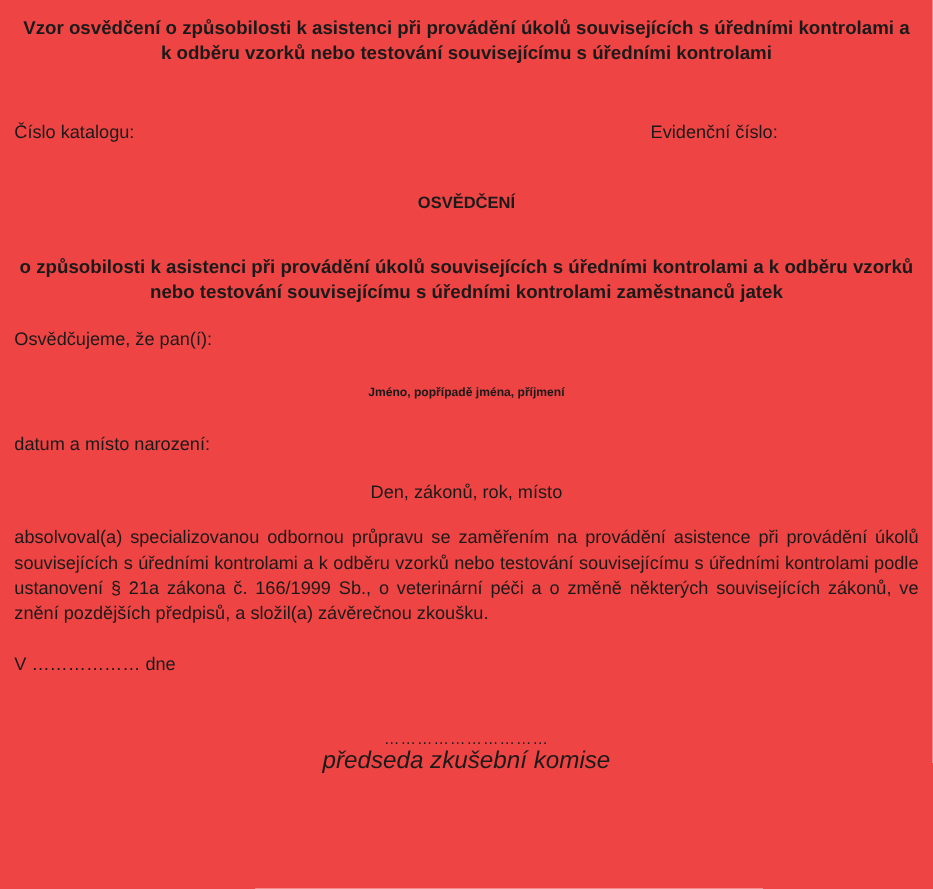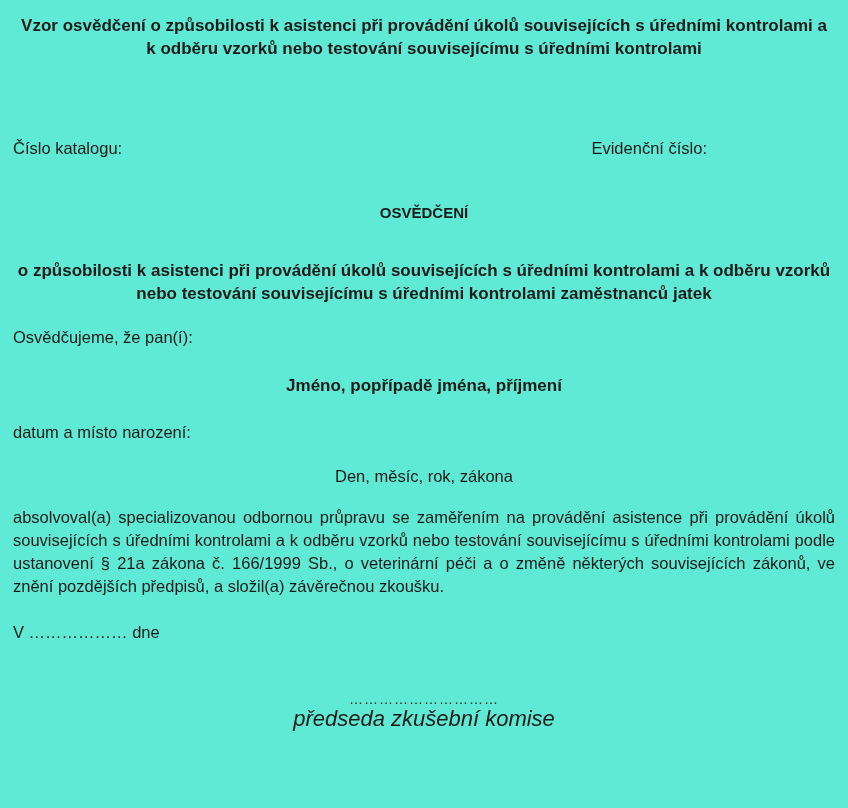--- a/index.html
+++ b/index.html
@@ -4,39 +4,39 @@
 <style>
   html, body {
     margin: 0;
     padding: 0;
     background: #ffffff;
   }
   .page {
     position: relative;
     width: 848px;
     height: 808px;
-    background: #5eead4;
+    background: #ef4444;
     color: #1a1a1a;
     font-family: "Liberation Sans", "DejaVu Sans", sans-serif;
     font-size: 16.5px;
     line-height: 23px;
     box-sizing: border-box;
     padding: 14px 13px 0 13px;
     overflow: hidden;
   }
   .doc-title {
     font-weight: bold;
     text-align: center;
     font-size: 17px;
     line-height: 23px;
     margin: 0 6px;
   }
   .ref-row {
     display: flex;
-    margin-top: 77px;
+    margin-top: 49px;
     gap: 48px;
   }
   .ref-right {
     margin-left: auto;
     margin-right: 128px;
   }
   .main-heading {
     margin-top: 40px;
     text-align: center;
     font-weight: bold;
@@ -50,21 +50,21 @@
     font-size: 17px;
     line-height: 23px;
   }
   .line-left {
     margin-top: 21px;
   }
   .name-line {
     margin-top: 25px;
     text-align: center;
     font-weight: bold;
-    font-size: 17px;
+    font-size: 11px;
   }
   .birth-label {
     margin-top: 24px;
   }
   .birth-value {
     margin-top: 21px;
     text-align: center;
   }
   .body-par {
     margin-top: 18px;
@@ -104,21 +104,21 @@
   <div class="main-heading">OSVĚDČENÍ</div>
 
   <div class="subtitle">o způsobilosti k asistenci při provádění úkolů souvisejících s úředními kontrolami a k odběru vzorků nebo testování souvisejícímu s úředními kontrolami zaměstnanců jatek</div>
 
   <div class="line-left">Osvědčujeme, že pan(í):</div>
 
   <div class="name-line">Jméno, popřípadě jména, příjmení</div>
 
   <div class="birth-label">datum a místo narození:</div>
 
-  <div class="birth-value">Den, měsíc, rok, zákona</div>
+  <div class="birth-value">Den, zákonů, rok, místo</div>
 
   <div class="body-par">absolvoval(a) specializovanou odbornou průpravu se zaměřením na provádění asistence při provádění úkolů souvisejících s úředními kontrolami a k odběru vzorků nebo testování souvisejícímu s úředními kontrolami podle ustanovení § 21a zákona č. 166/1999 Sb., o veterinární péči a o změně některých souvisejících zákonů, ve znění pozdějších předpisů, a složil(a) závěrečnou zkoušku.</div>
 
   <div class="place-date">V ……………… dne</div>
 
   <div class="signature-block">
     <div class="signature-dots">…………………………</div>
     <div class="signature-role">předseda zkušební komise</div>
   </div>
 

